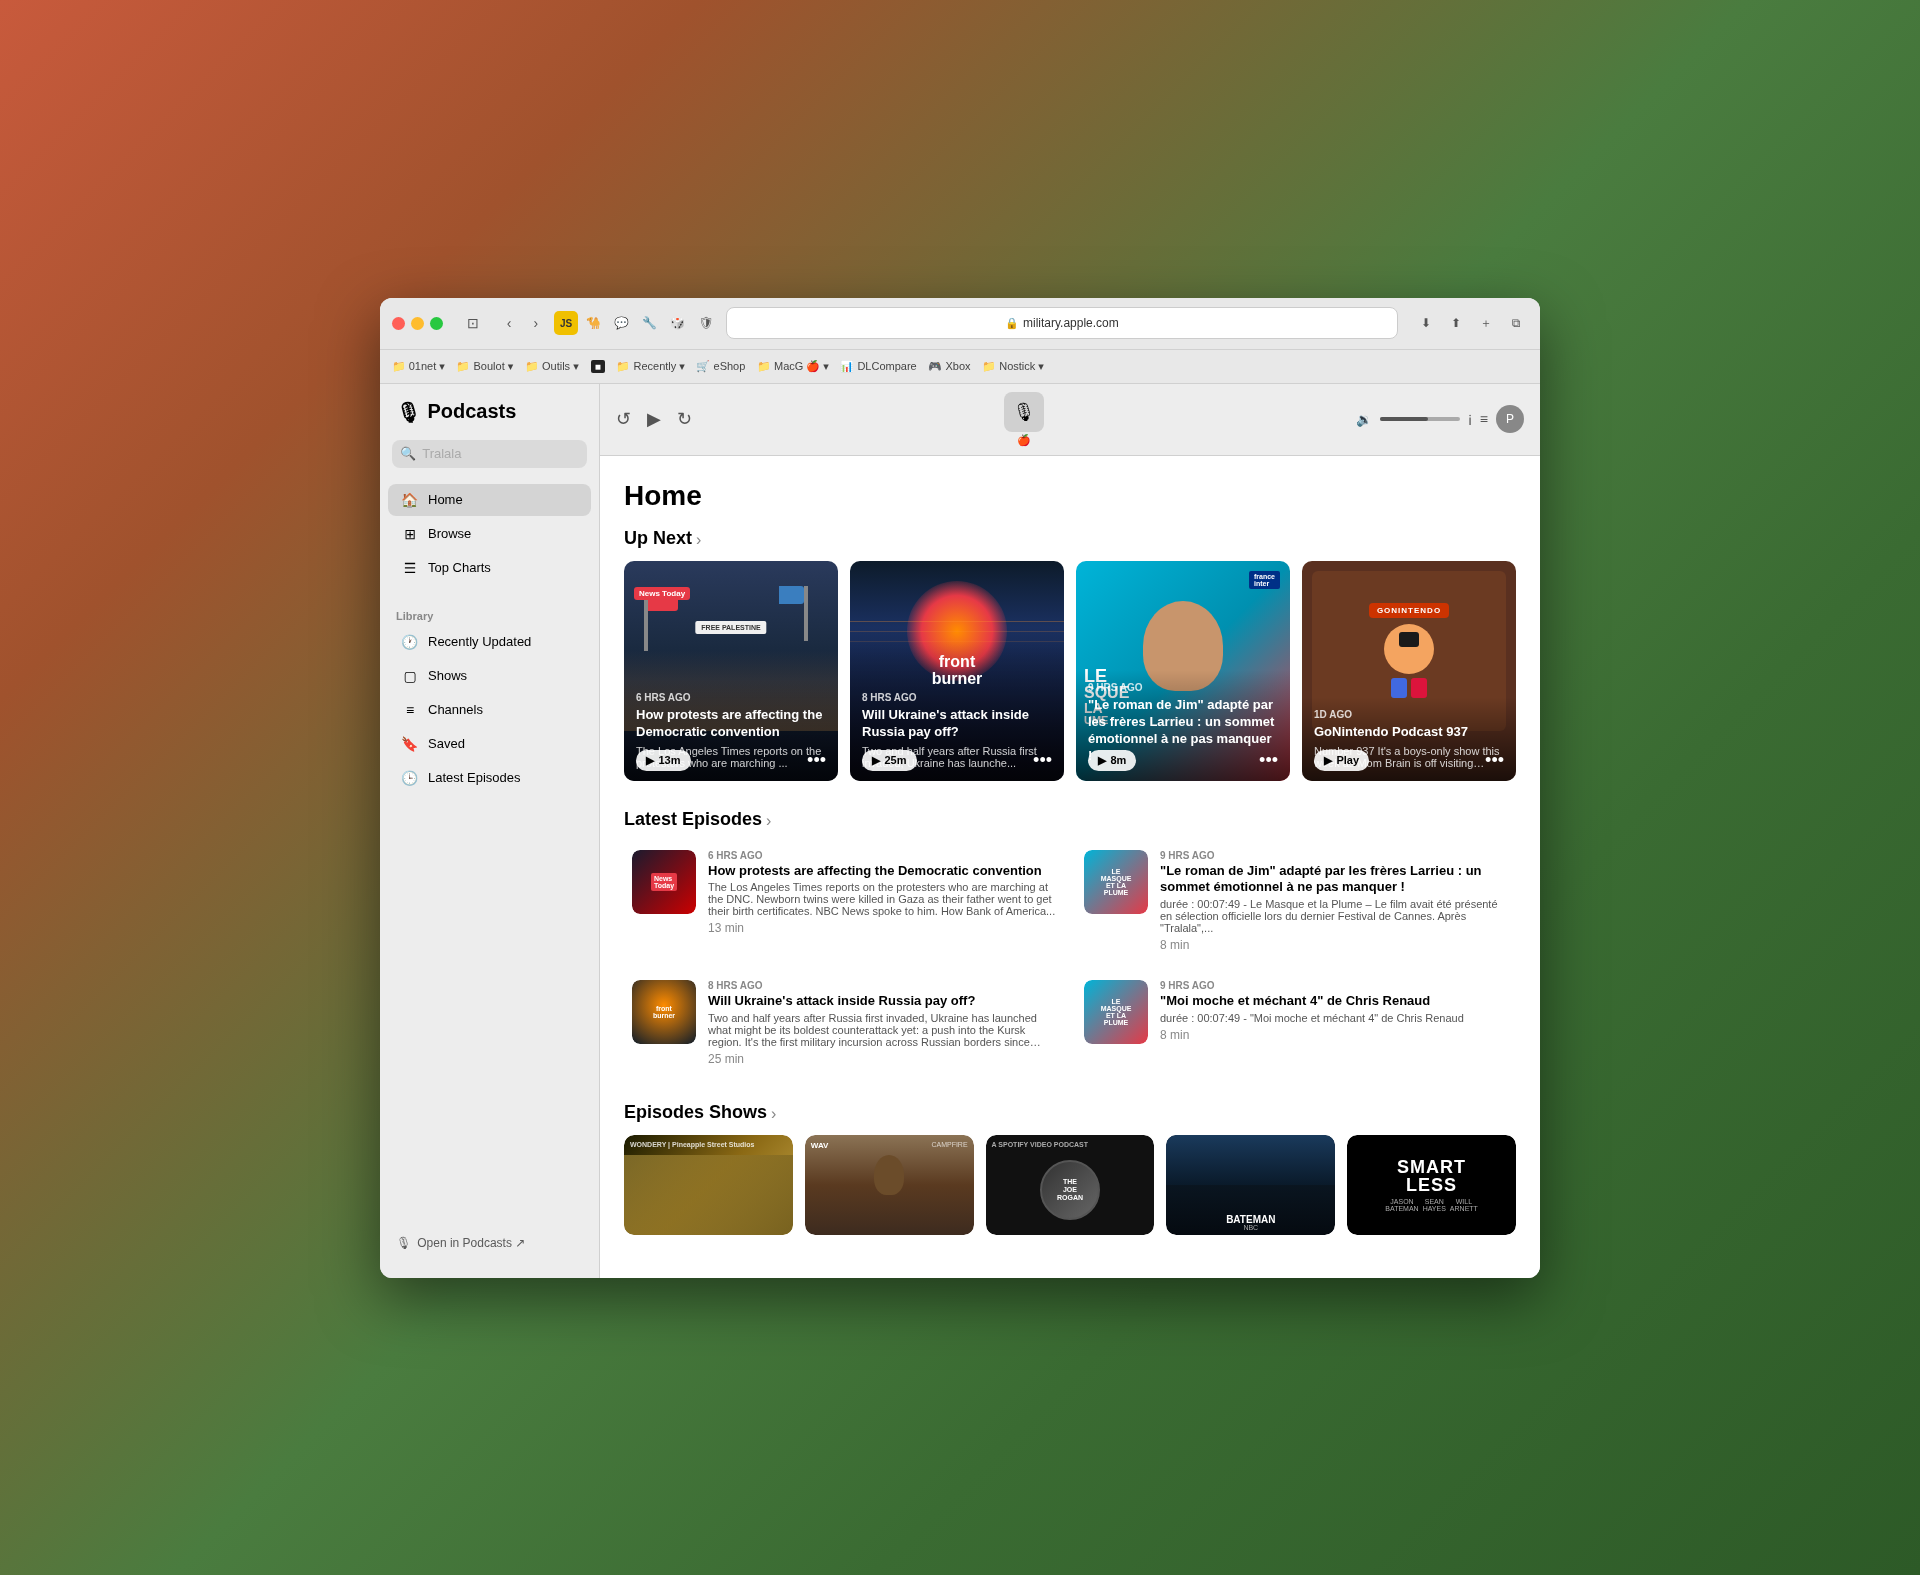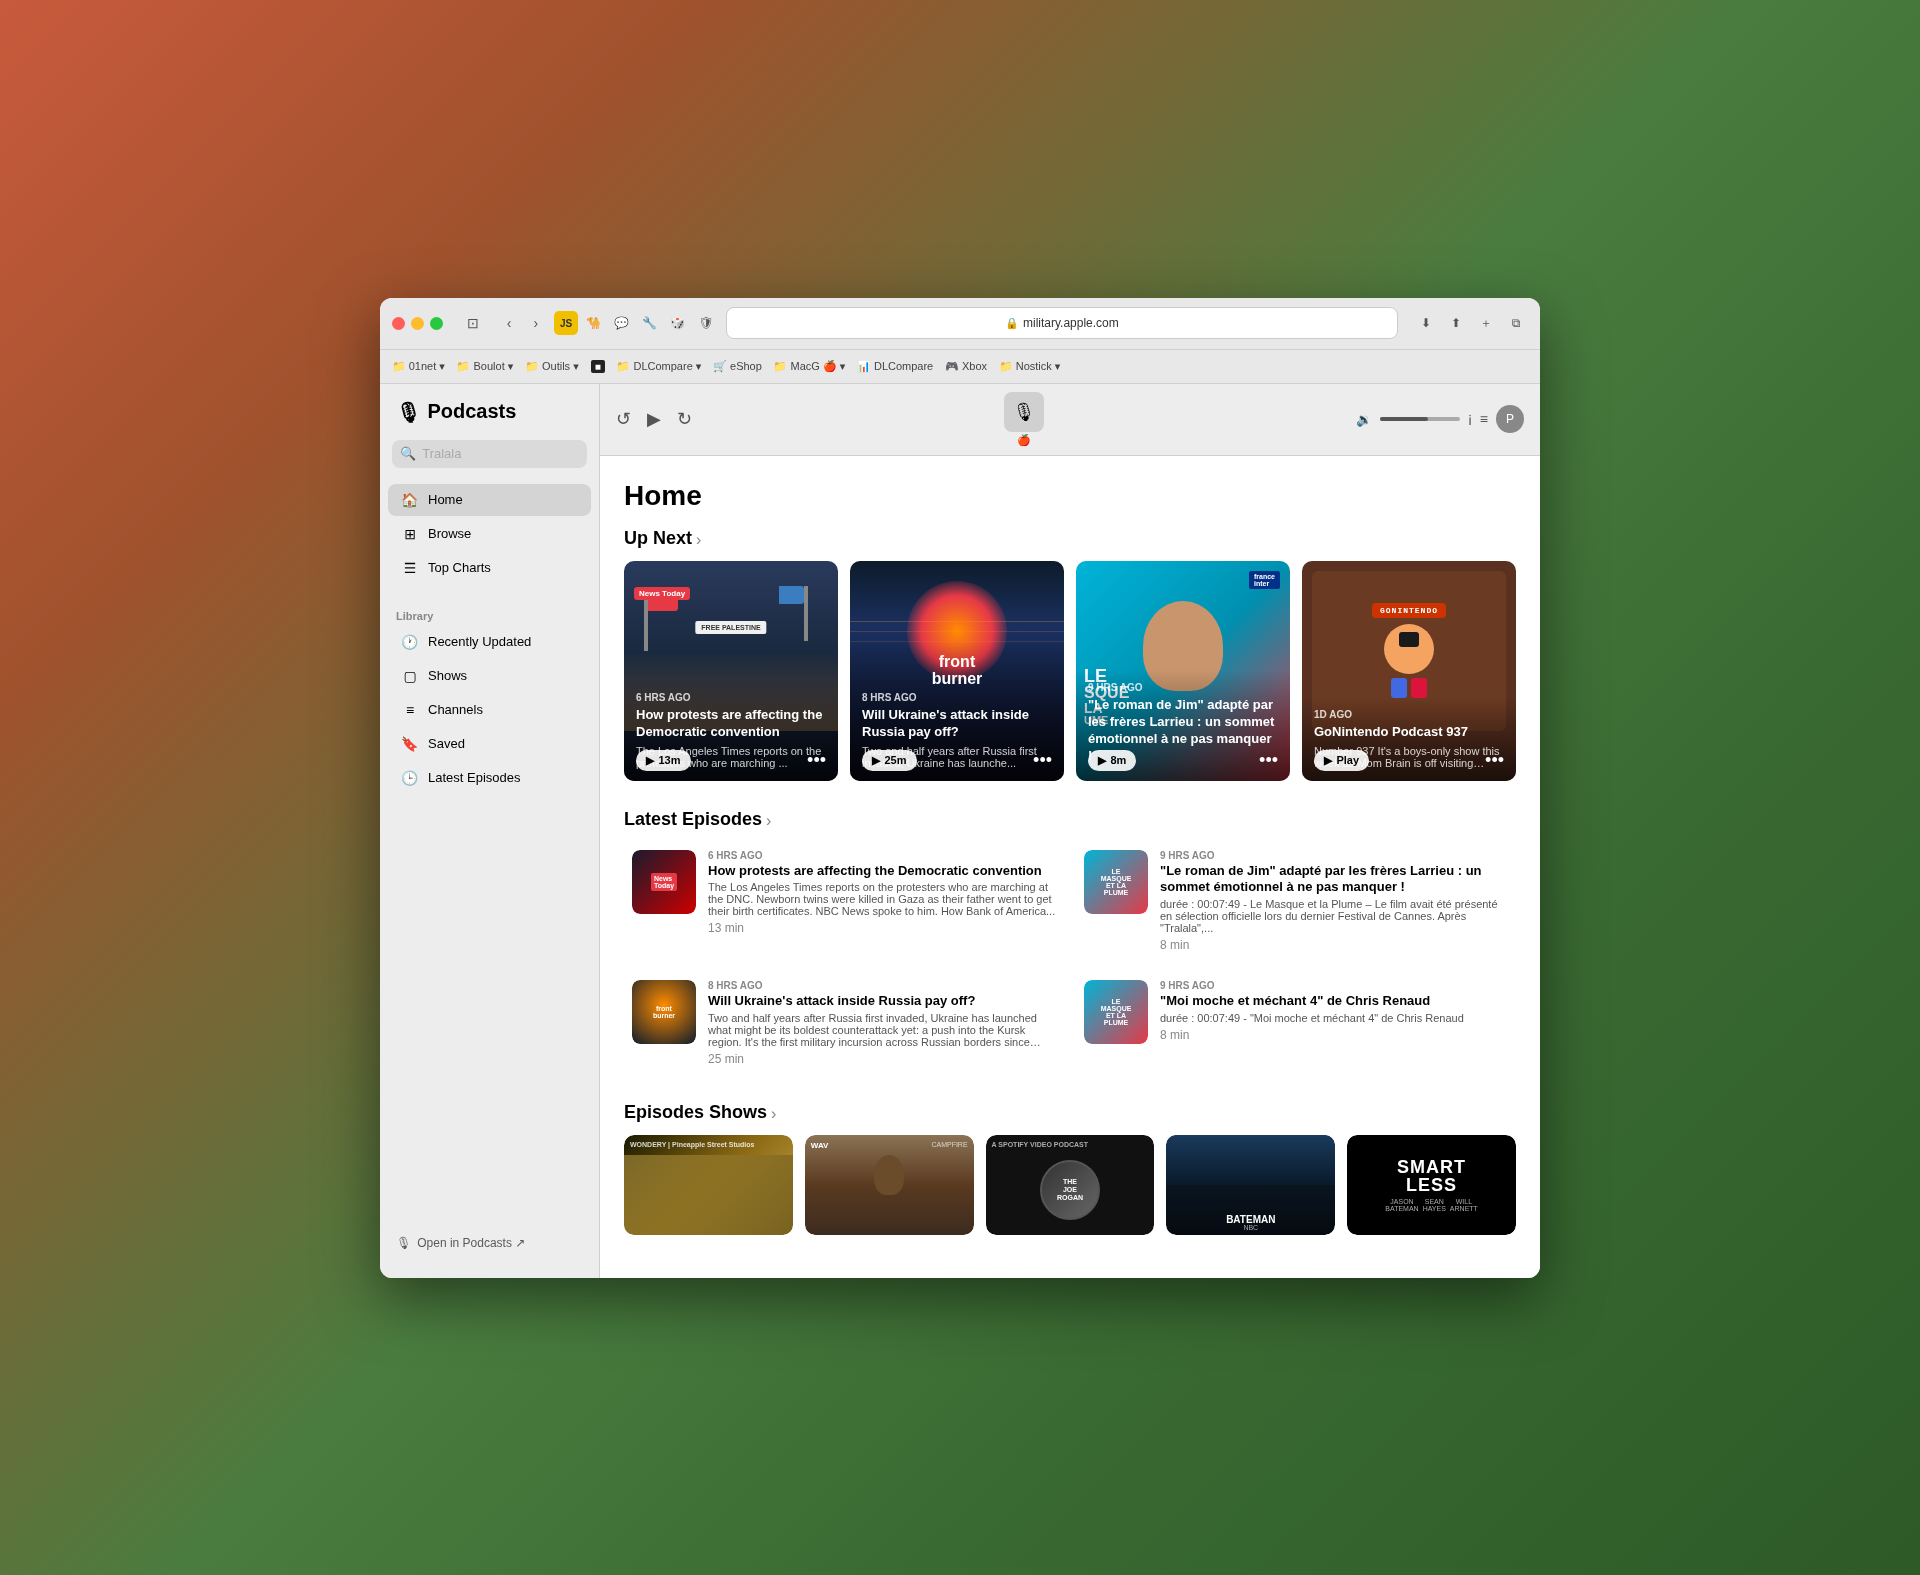--- a/index.html
+++ b/index.html
@@ -296,21 +296,21 @@
     </div>
   </div>
 
   <div class="bookmarks">
     <div class="bookmark-item">📁 <span>01net ▾</span></div>
     <div class="bookmark-item">📁 <span>Boulot ▾</span></div>
     <div class="bookmark-item">📁 <span>Outils ▾</span></div>
     <div class="bookmark-item">
         <span style="background:#222;color:white;padding:1px 4px;border-radius:2px;font-size:10px;">■</span>
       </div>
-    <div class="bookmark-item">📁 <span>DLCompare ▾</span></div>
+    <div class="bookmark-item">📁 <span>Recently ▾</span></div>
     <div class="bookmark-item">🛒 <span>eShop</span></div>
     <div class="bookmark-item">📁 <span>MacG 🍎 ▾</span></div>
     <div class="bookmark-item">📊 <span>DLCompare</span></div>
     <div class="bookmark-item">🎮 <span>Xbox</span></div>
     <div class="bookmark-item">📁 <span>Nostick ▾</span></div>
   </div>
 
   <div class="main-content">
 
     <div class="sidebar">
@@ -471,21 +471,21 @@
               <div class="card-time-ago">9 HRS AGO</div>
               <div class="card-title">"Le roman de Jim" adapté par les frères Larrieu : un sommet émotionnel à ne pas manquer !</div>
             </div>
             <div class="card-footer">
               <button class="play-btn-card">▶ <span>8m</span></button>
               <button class="more-btn">•••</button>
             </div>
           </div>
 
           <div class="podcast-card" style="position:relative;">
-            <div style="width:100%;height:100%;background:#5a3020;position:relative;overflow:hidden;font-family:Liberation Mono, monospace;">
+            <div style="width:100%;height:100%;background:#5a3020;position:relative;overflow:hidden;">
 
               <div style="position:absolute;top:10px;left:10px;right:10px;bottom:50px;background:#6b3a22;border-radius:6px;display:flex;align-items:center;justify-content:center;overflow:hidden;">
                 <div style="text-align:center;">
 
                   <div style="background:#cc3300;color:white;font-size:8px;font-weight:900;padding:3px 8px;border-radius:4px;margin-bottom:6px;letter-spacing:1px;">GONINTENDO</div>
 
                   <div style="width:50px;height:50px;background:#f4a460;border-radius:50%;margin:0 auto;position:relative;">
                     <div style="width:20px;height:15px;background:#1a1a1a;border-radius:3px;position:absolute;top:8px;left:50%;transform:translateX(-50%);"></div>
                   </div>
                   <div style="display:flex;gap:4px;margin-top:4px;justify-content:center;">

